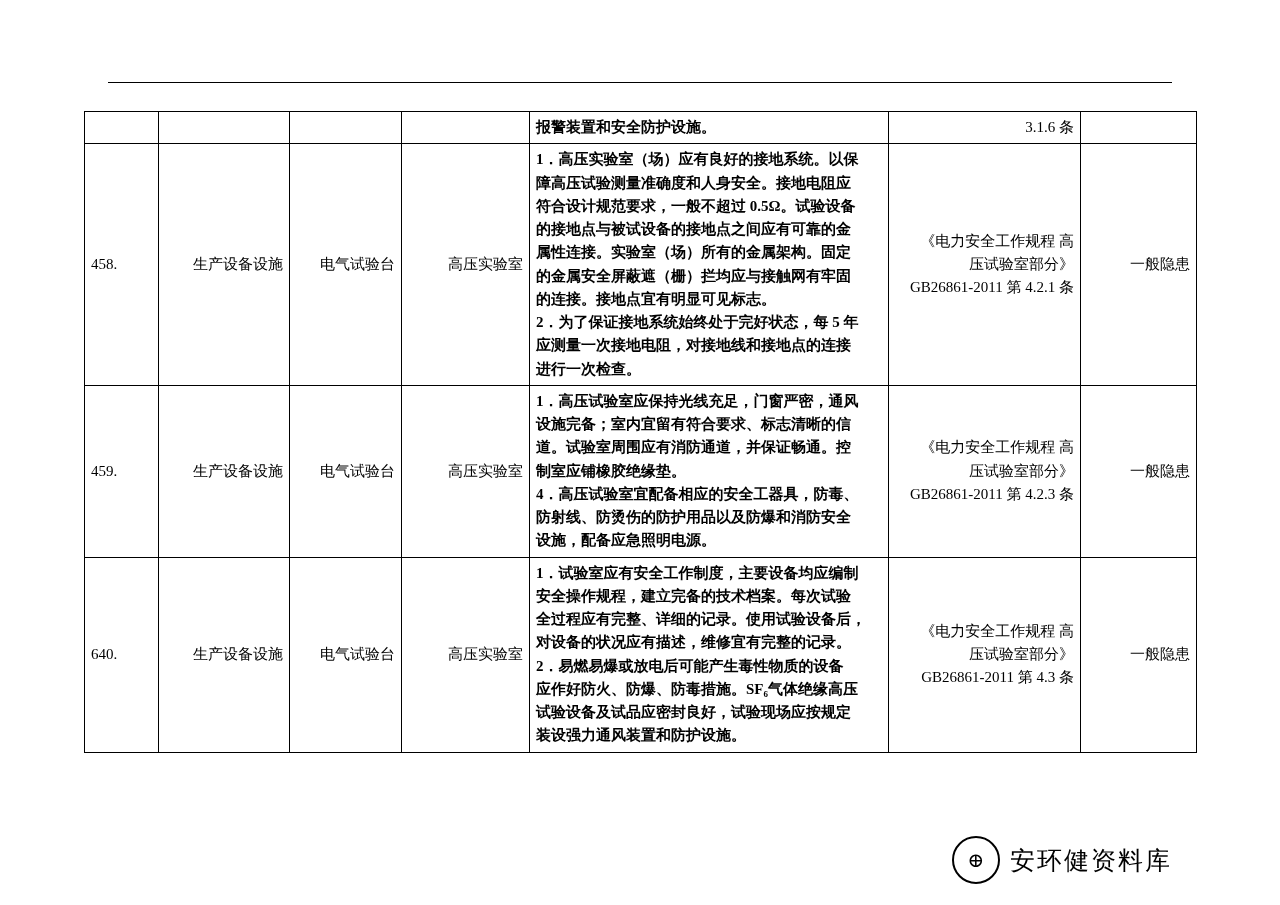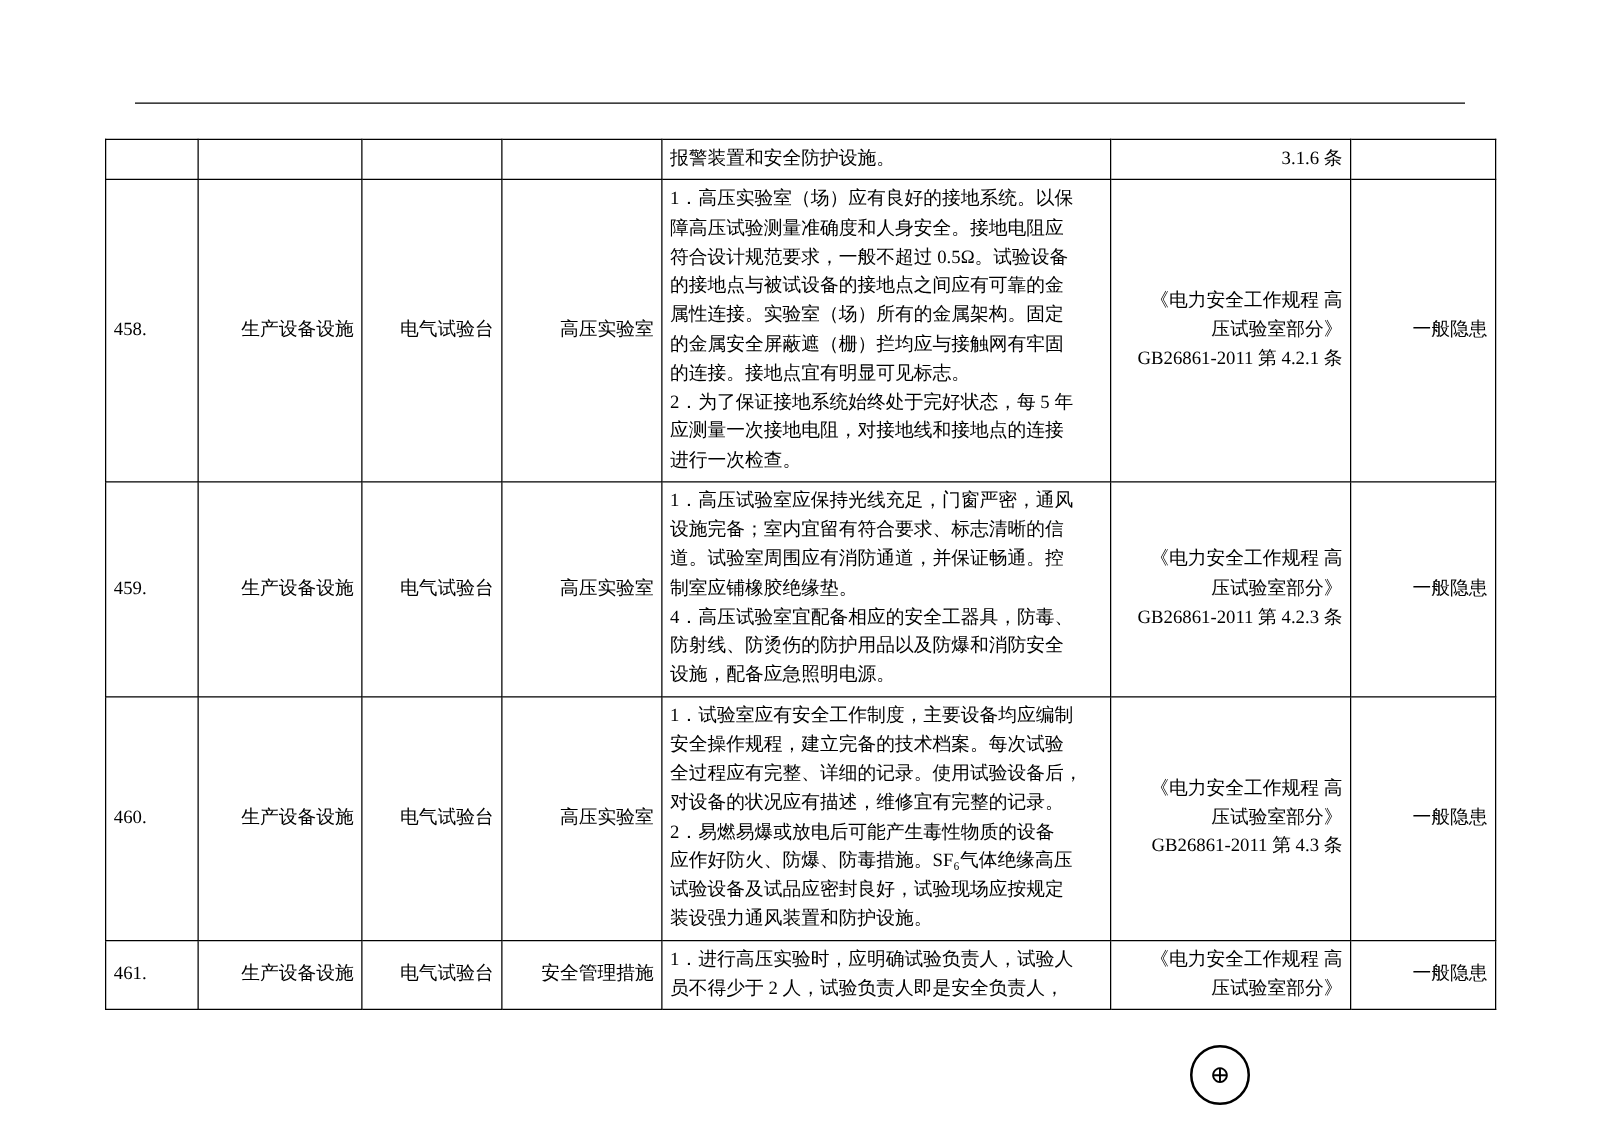--- a/index.html
+++ b/index.html
@@ -56,20 +56,21 @@
   col.c-lvl  { width: 116px; }
 
   td.num { }
   td.cat, td.sub, td.area { text-align: right; padding-left: 12px; }
   td.req {
     text-align: justify;
     vertical-align: top;
     padding-top: 6px;
     padding-bottom: 6px;
     line-height: 1.72;
+    font-weight: bold;
   }
   td.ref { text-align: right; padding-left: 10px; line-height: 1.7; }
   td.lvl { text-align: right; }
 
   .req-line { display: block; }
 
   .footer-logo {
     position: absolute;
     left: 952px;
     top: 836px;
@@ -174,21 +175,21 @@
           </td>
           <td class="ref">
             <span class="req-line">《电力安全工作规程 高</span>
             <span class="req-line">压试验室部分》</span>
             <span class="req-line">GB26861-2011 第 4.2.3 条</span>
           </td>
           <td class="lvl">一般隐患</td>
         </tr>
 
         <tr>
-          <td class="num">460.</td>
+          <td class="num">640.</td>
           <td class="cat">生产设备设施</td>
           <td class="sub">电气试验台</td>
           <td class="area">高压实验室</td>
           <td class="req">
             <span class="req-line">1．试验室应有安全工作制度，主要设备均应编制</span>
             <span class="req-line">安全操作规程，建立完备的技术档案。每次试验</span>
             <span class="req-line">全过程应有完整、详细的记录。使用试验设备后，</span>
             <span class="req-line">对设备的状况应有描述，维修宜有完整的记录。</span>
             <span class="req-line">2．易燃易爆或放电后可能产生毒性物质的设备</span>
             <span class="req-line">应作好防火、防爆、防毒措施。SF₆气体绝缘高压</span>
@@ -196,39 +197,25 @@
             <span class="req-line">装设强力通风装置和防护设施。</span>
           </td>
           <td class="ref">
             <span class="req-line">《电力安全工作规程 高</span>
             <span class="req-line">压试验室部分》</span>
             <span class="req-line">GB26861-2011 第 4.3 条</span>
           </td>
           <td class="lvl">一般隐患</td>
         </tr>
 
-        <tr>
-          <td class="num">461.</td>
-          <td class="cat">生产设备设施</td>
-          <td class="sub">电气试验台</td>
-          <td class="area">安全管理措施</td>
-          <td class="req">
-            <span class="req-line">1．进行高压实验时，应明确试验负责人，试验人</span>
-            <span class="req-line">员不得少于 2 人，试验负责人即是安全负责人，</span>
-          </td>
-          <td class="ref">
-            <span class="req-line">《电力安全工作规程 高</span>
-            <span class="req-line">压试验室部分》</span>
-          </td>
-          <td class="lvl">一般隐患</td>
-        </tr>
 
       </tbody>
     </table>
   </div>
 
   <div class="footer-logo">
     <span class="logo-circle">
       <span class="inner">⊕</span>
     </span>
+    <span class="logo-text">安环健资料库</span>
   </div>
 
 </div>
 
 </body></html>

